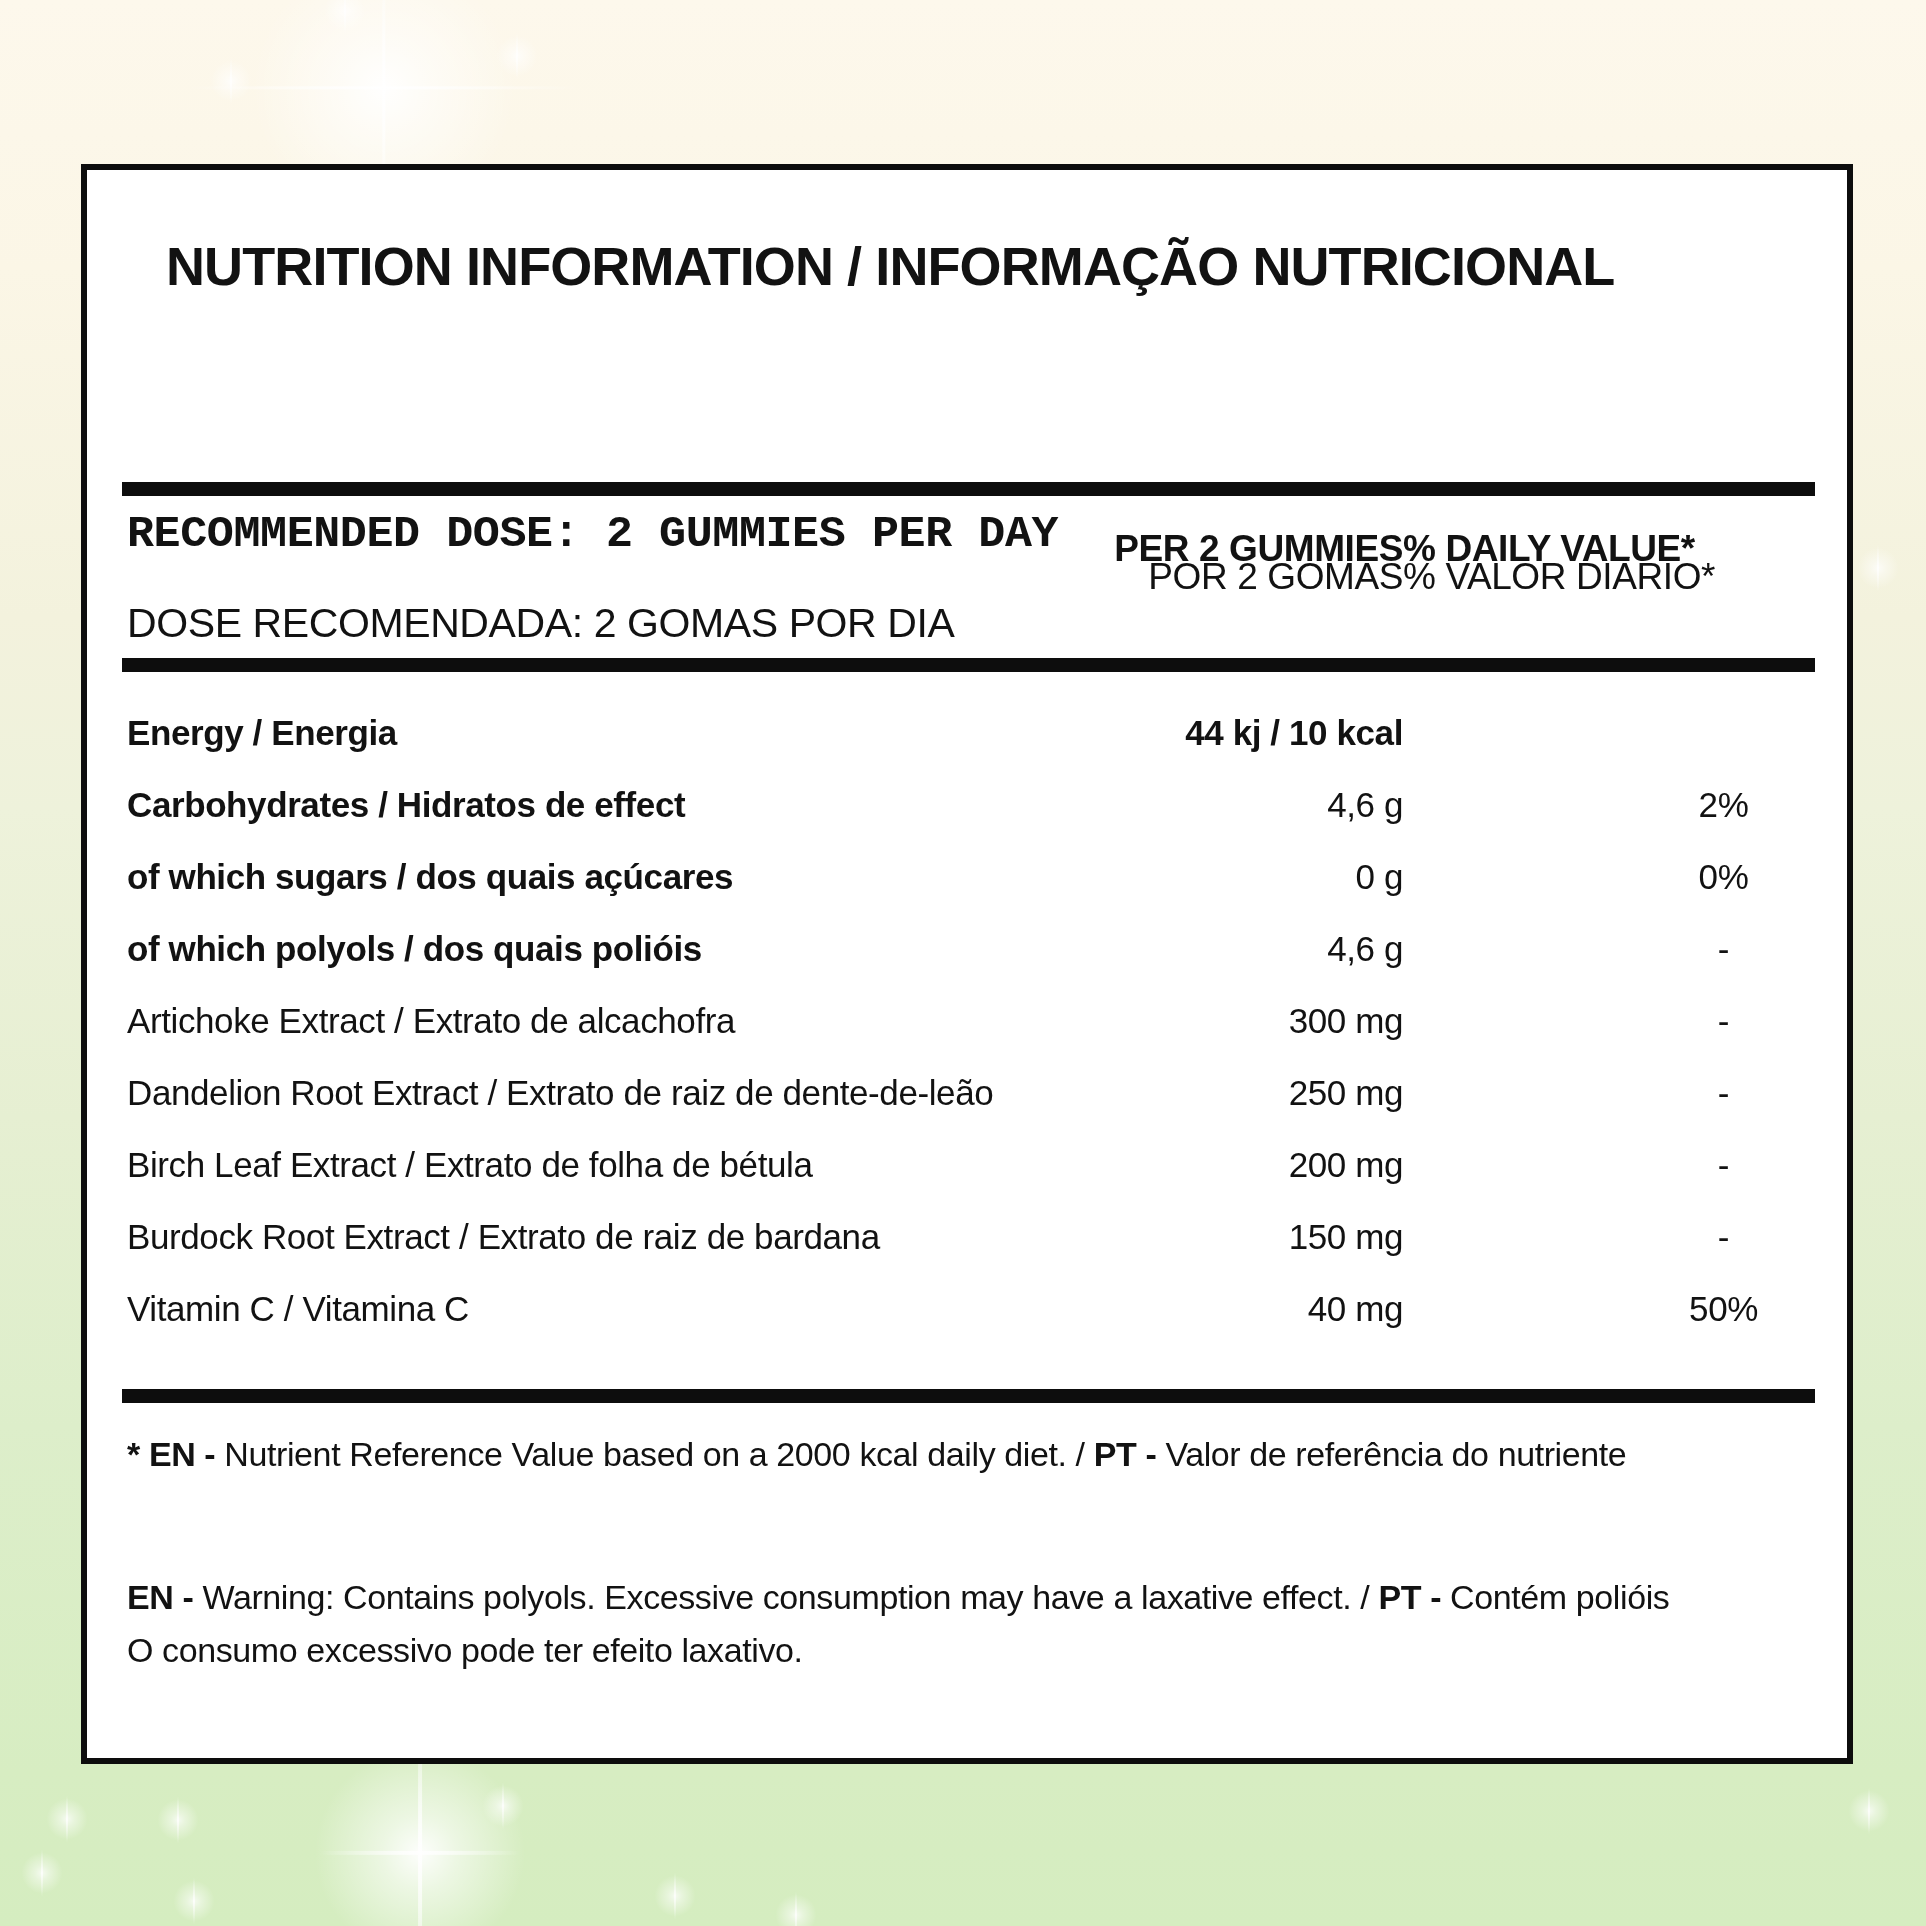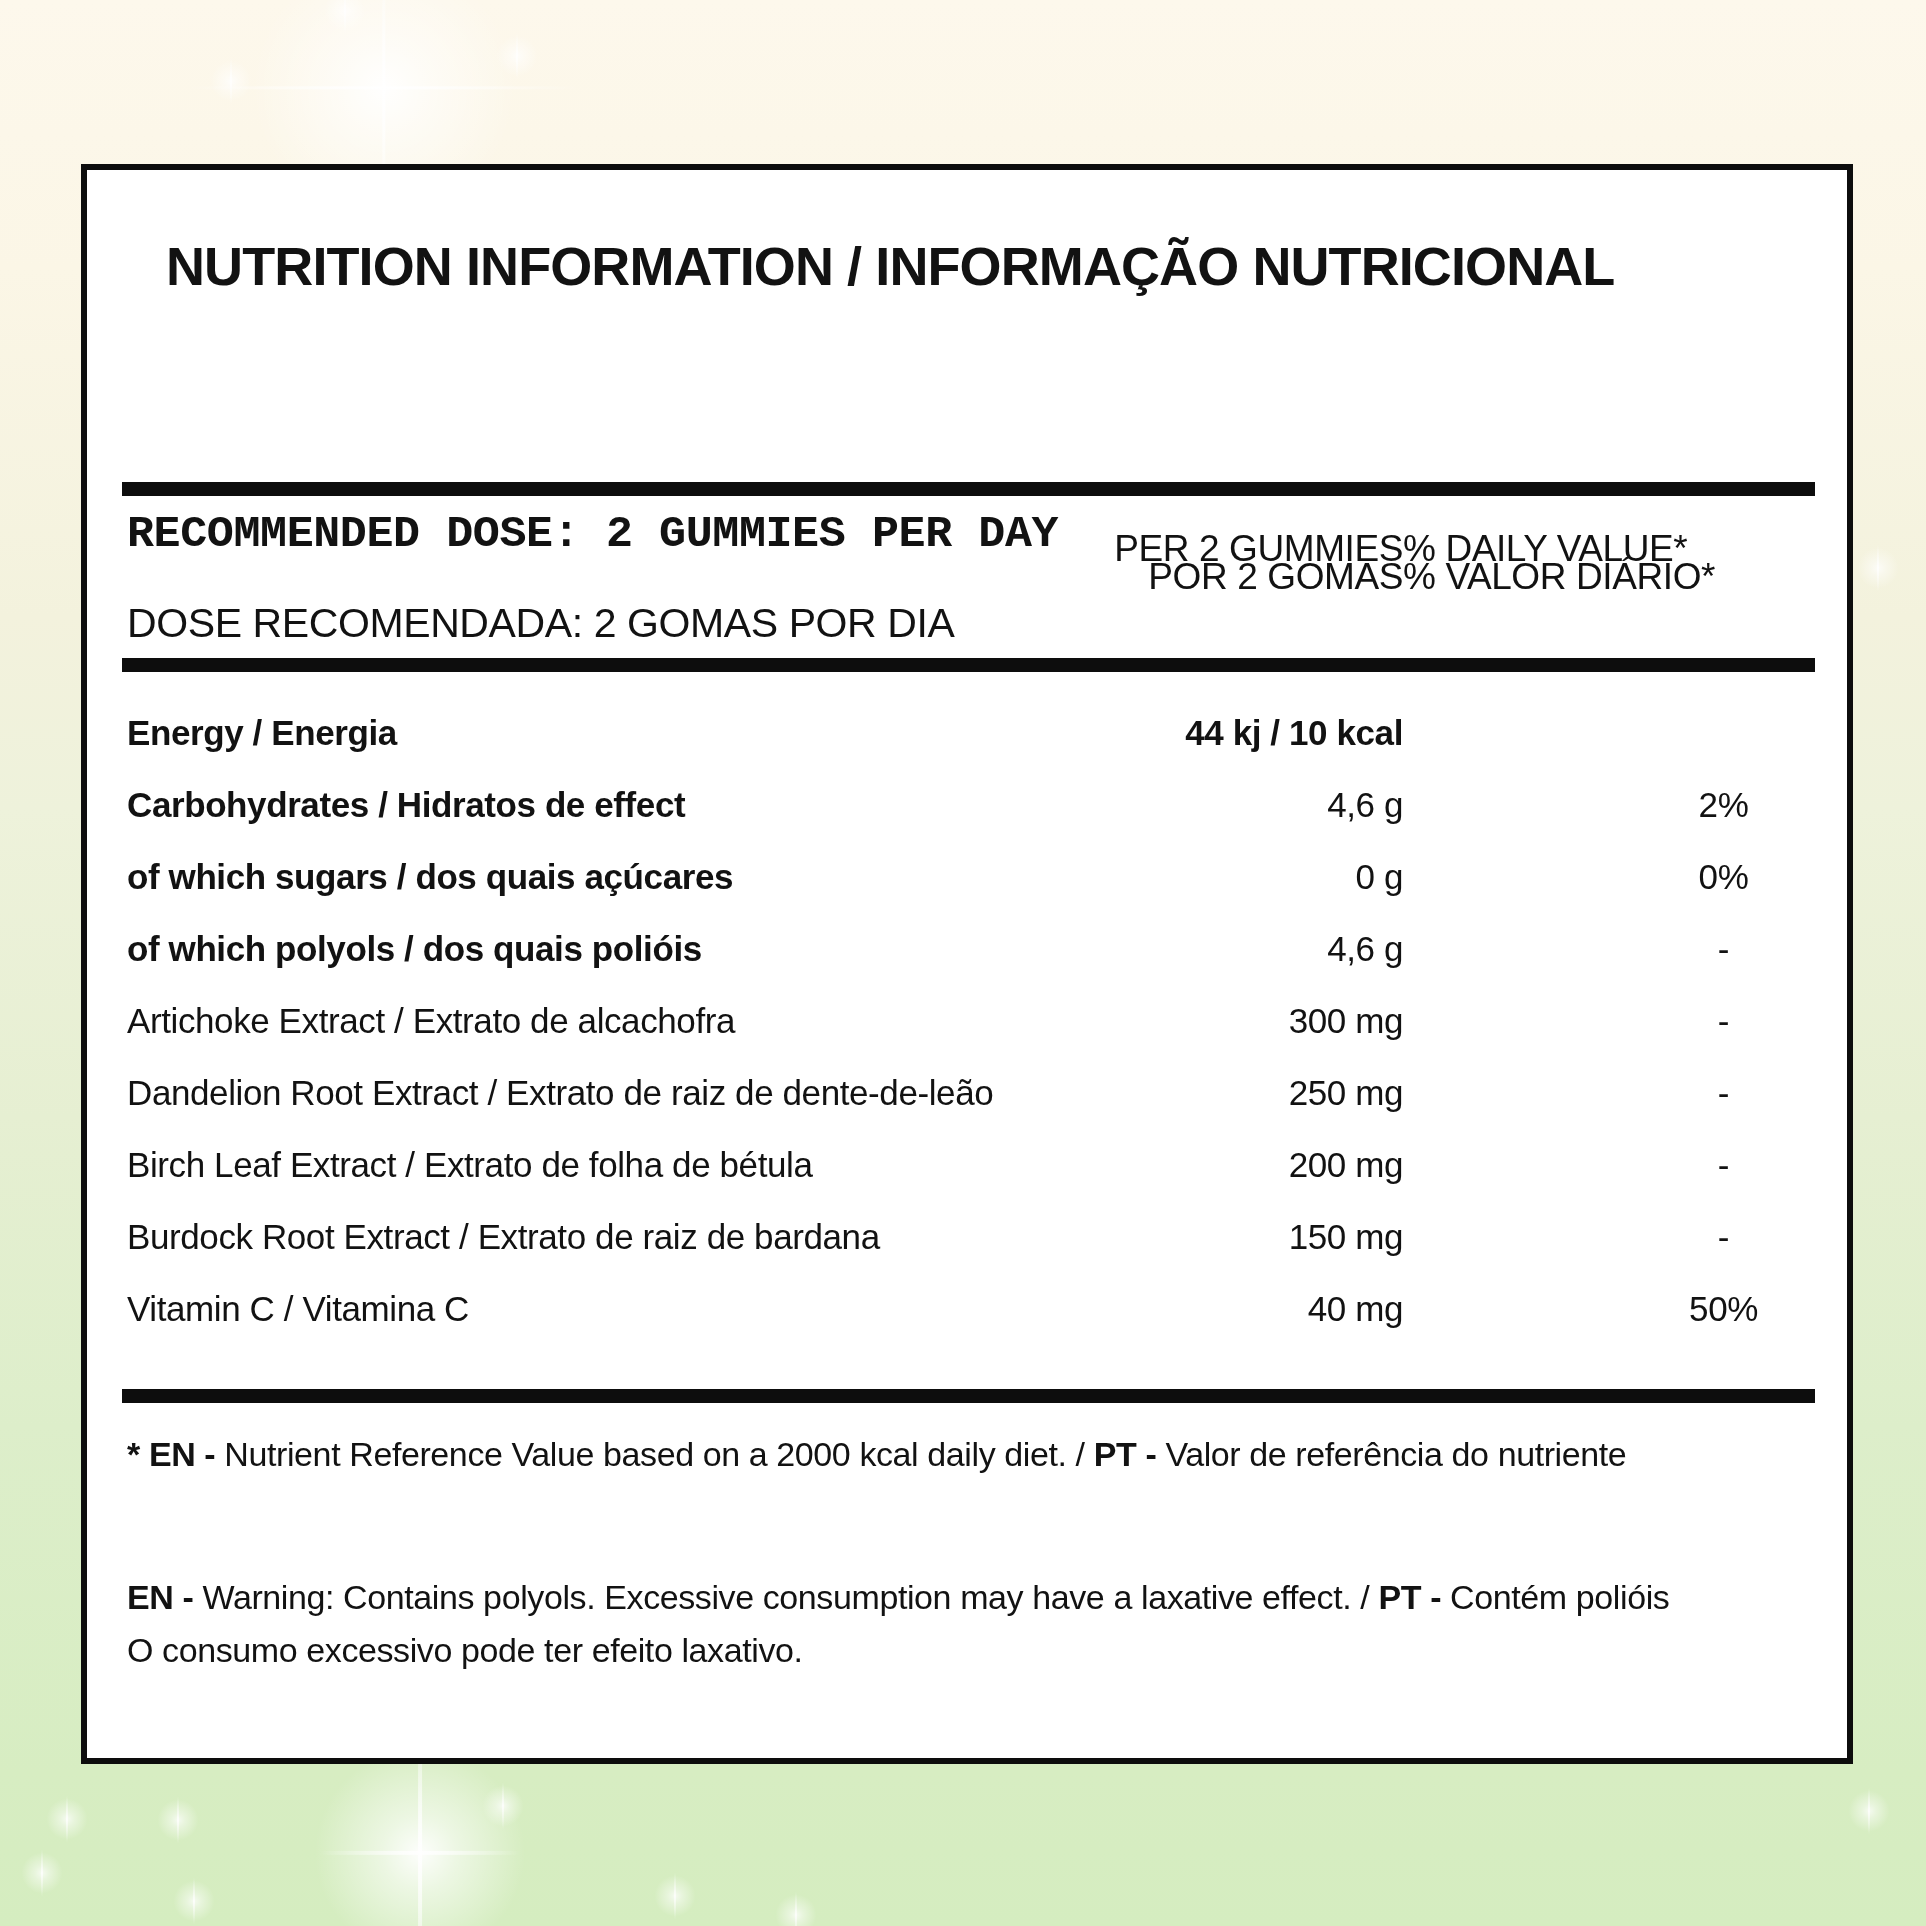--- a/index.html
+++ b/index.html
@@ -60,21 +60,21 @@
   }
   .dose-en{left:40px;top:342px;font-size:45px;font-weight:700;letter-spacing:-0.4px;line-height:1;white-space:nowrap;font-family:Liberation Mono, monospace;}
   .dose-pt{left:40px;top:385px;font-size:41px;font-weight:400;letter-spacing:-0.4px;line-height:1;white-space:nowrap;margin-top:48px;}
 
   .rule{left:35px;width:1693px;height:13.7px;background:var(--divider);}
   .rule-1{top:312px;}
   .rule-2{top:488px;}
   .rule-3{top:1219px;}
 
   .hdr-row{left:40px;width:1686px;display:flex;align-items:flex-start;line-height:1;}
-  .hdr-row-1{top:360px;font-size:37px;font-weight:400;letter-spacing:-0.4px;}
+  .hdr-row-1{top:360px;font-size:37px;font-weight:700;letter-spacing:-0.4px;}
   .hdr-row-2{top:388px;font-size:37px;font-weight:400;letter-spacing:-0.4px;}
   .hdr-spacer{flex:1;}
   .hdr-amount{width:291px;text-align:right;white-space:nowrap;}
   .hdr-dv{width:410px;padding-right:48px;white-space:nowrap;}
 
   .rows{left:40px;top:526px;width:1686px;}
   .row{height:72px;display:flex;align-items:center;font-size:35px;letter-spacing:-0.4px;line-height:1;}
   .cell-label{flex:1;white-space:nowrap;}
   .cell-value{width:291px;text-align:right;white-space:nowrap;}
   .cell-dv{width:410px;text-align:center;padding-left:231px;white-space:nowrap;}

